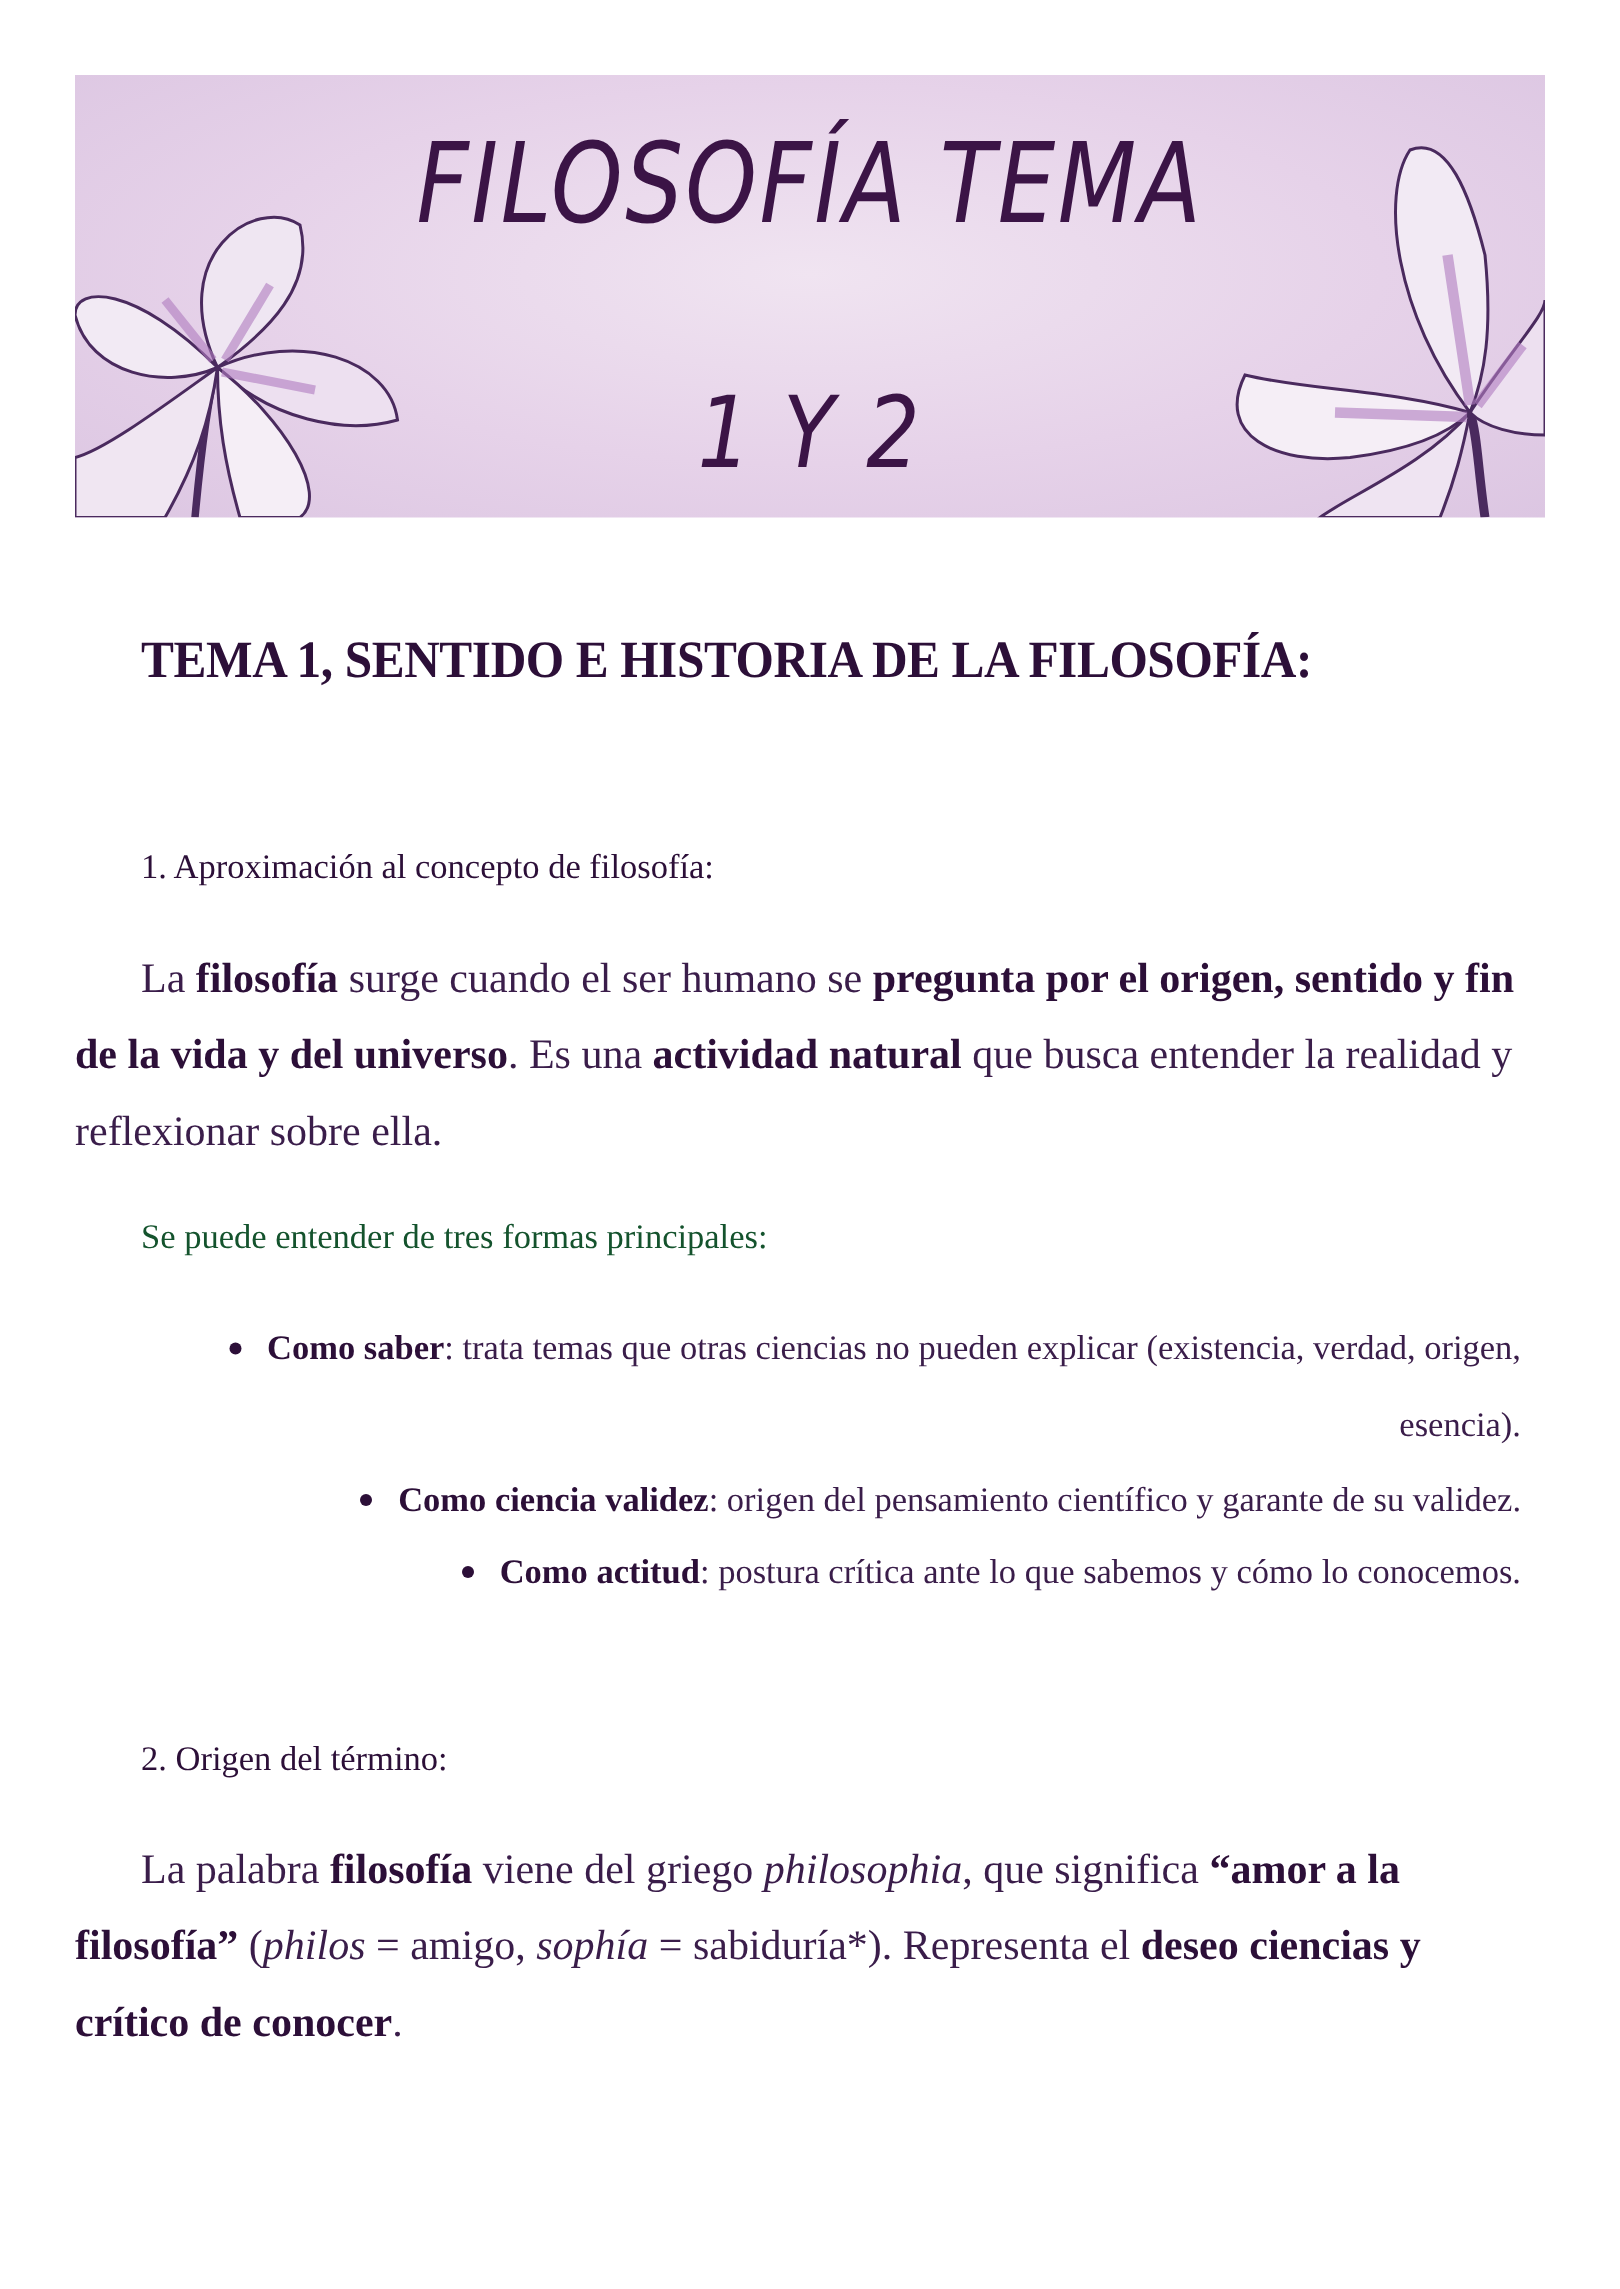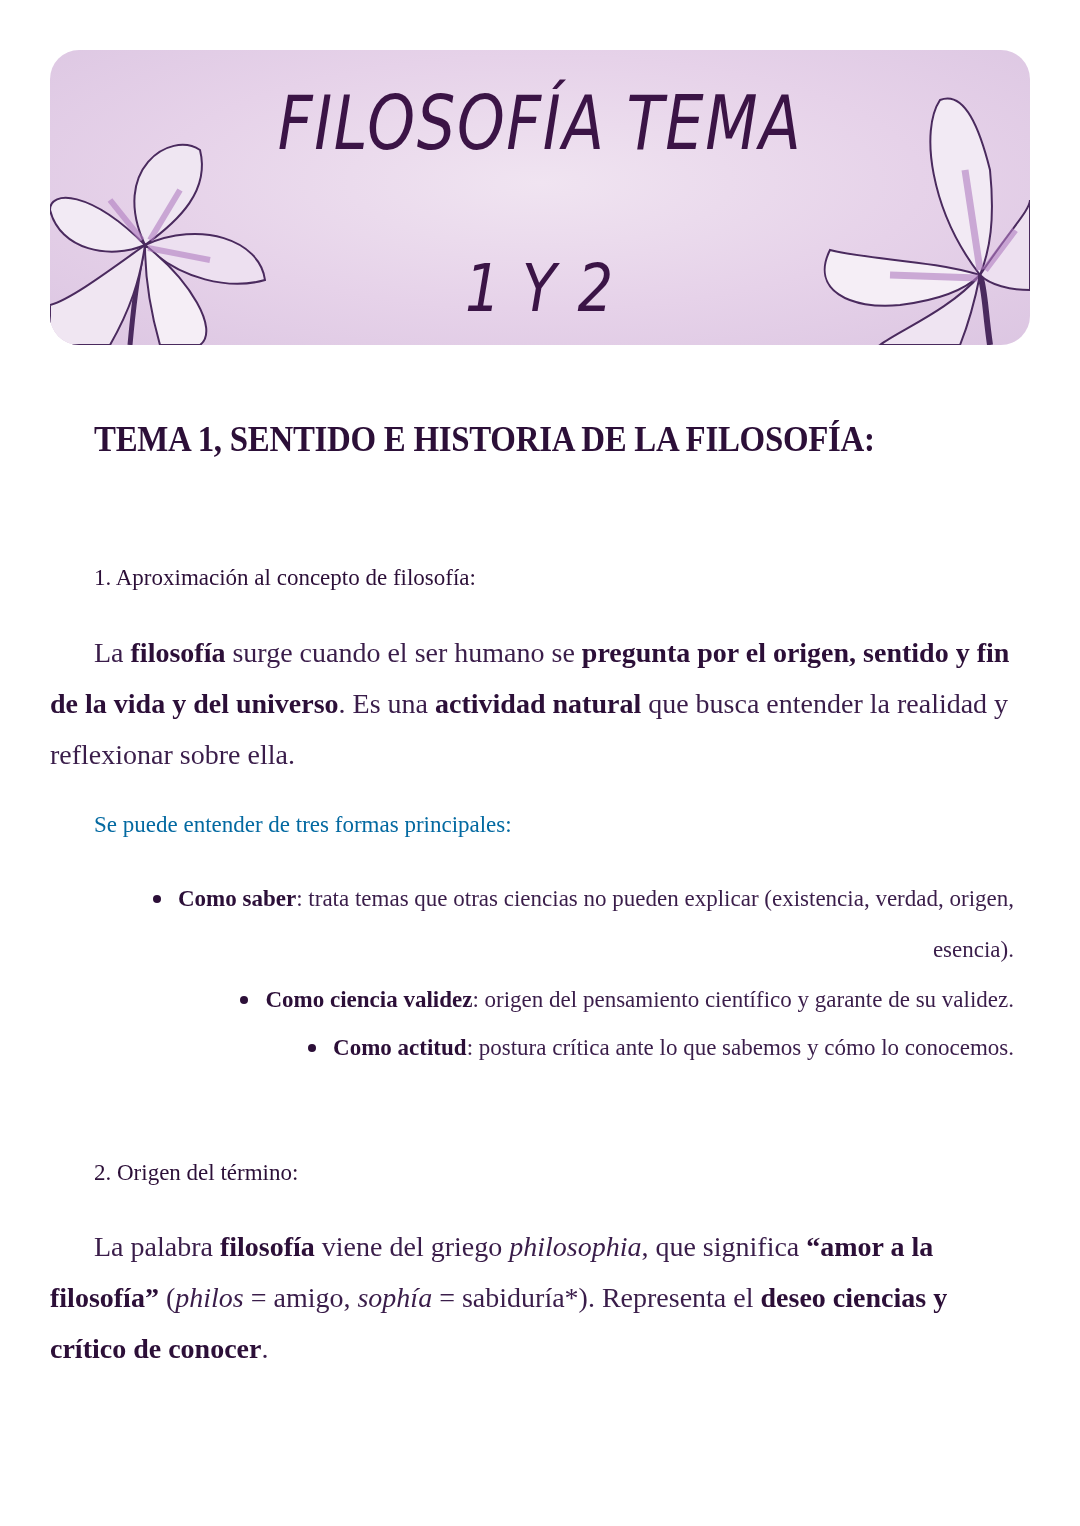--- a/index.html
+++ b/index.html
@@ -1,19 +1,19 @@
 <!DOCTYPE html>
 <html><head>
   <meta charset="utf-8">
   <style>
     html, body { margin: 0; padding: 0; background: #ffffff; }
     body { width: 1080px; height: 1526px; position: relative; overflow: hidden;
            font-family: "Liberation Serif", "DejaVu Serif", serif; color: #3a1d4a; }
     .banner { position: absolute; left: 50px; top: 50px; width: 980px; height: 295px; overflow: hidden;
-              background: radial-gradient(ellipse at 50% 45%, #f0e4f1 0%, #e6d2e9 55%, #dcc6e2 100%); border-radius: 29px; }
+              background: radial-gradient(ellipse at 50% 45%, #f0e4f1 0%, #e6d2e9 55%, #dcc6e2 100%); }
     .banner-title { position: absolute; left: 0; right: 0; text-align: center; color: #3b1446;
                     font-family: "DejaVu Sans", sans-serif; font-weight: 300; letter-spacing: 2px; }
     .t1 { top: 30px; font-size: 74px; font-style: italic; transform: scaleX(0.82); }
     .t2 { top: 200px; font-size: 66px; font-style: italic; transform: scaleX(0.85); }
     .flower { position: absolute; }
     .f-left { left: 0; top: 80px; width: 230px; height: 215px; }
     .f-right { right: 0; top: 40px; width: 240px; height: 255px; }
     .heading { position: absolute; left: 94px; top: 420px; font-size: 35px; font-weight: bold; color: #2c0f38;
                letter-spacing: -0.3px; transform: scaleX(0.94); transform-origin: left; white-space: nowrap; }
     .sub { position: absolute; left: 94px; font-size: 23px; font-weight: normal; color: #2c0f38; white-space: nowrap; }
@@ -50,21 +50,21 @@
 </div>
 
 <div class="heading">TEMA 1, SENTIDO E HISTORIA DE LA FILOSOFÍA:</div>
 
 <div class="sub" style="top:565px">1. Aproximación al concepto de filosofía:</div>
 
 <div class="para" style="top:627px">
   <span class="indent"></span><span>La </span><b>filosofía</b><span> surge cuando el ser humano se </span><b>pregunta por el origen, sentido y fin de la vida y del universo</b><span>. Es una </span><b>actividad natural</b><span> que busca entender la realidad y reflexionar sobre ella.</span>
 </div>
 
-<div class="sub" style="top:812px; font-weight:normal; color:#0369a1">Se puede entender de tres formas principales:</div>
+<div class="sub" style="top:812px; font-weight:normal; color:#14532d">Se puede entender de tres formas principales:</div>
 
 <div class="bullet" style="top:873px">
   <span class="dot"></span><b>Como saber</b><span>: trata temas que otras ciencias no pueden explicar (existencia, verdad, origen, esencia).</span>
 </div>
 <div class="bullet" style="top:974px">
   <span class="dot"></span><b>Como ciencia validez</b><span>: origen del pensamiento científico y garante de su validez.</span>
 </div>
 <div class="bullet" style="top:1022px">
   <span class="dot"></span><b>Como actitud</b><span>: postura crítica ante lo que sabemos y cómo lo conocemos.</span>
 </div>

